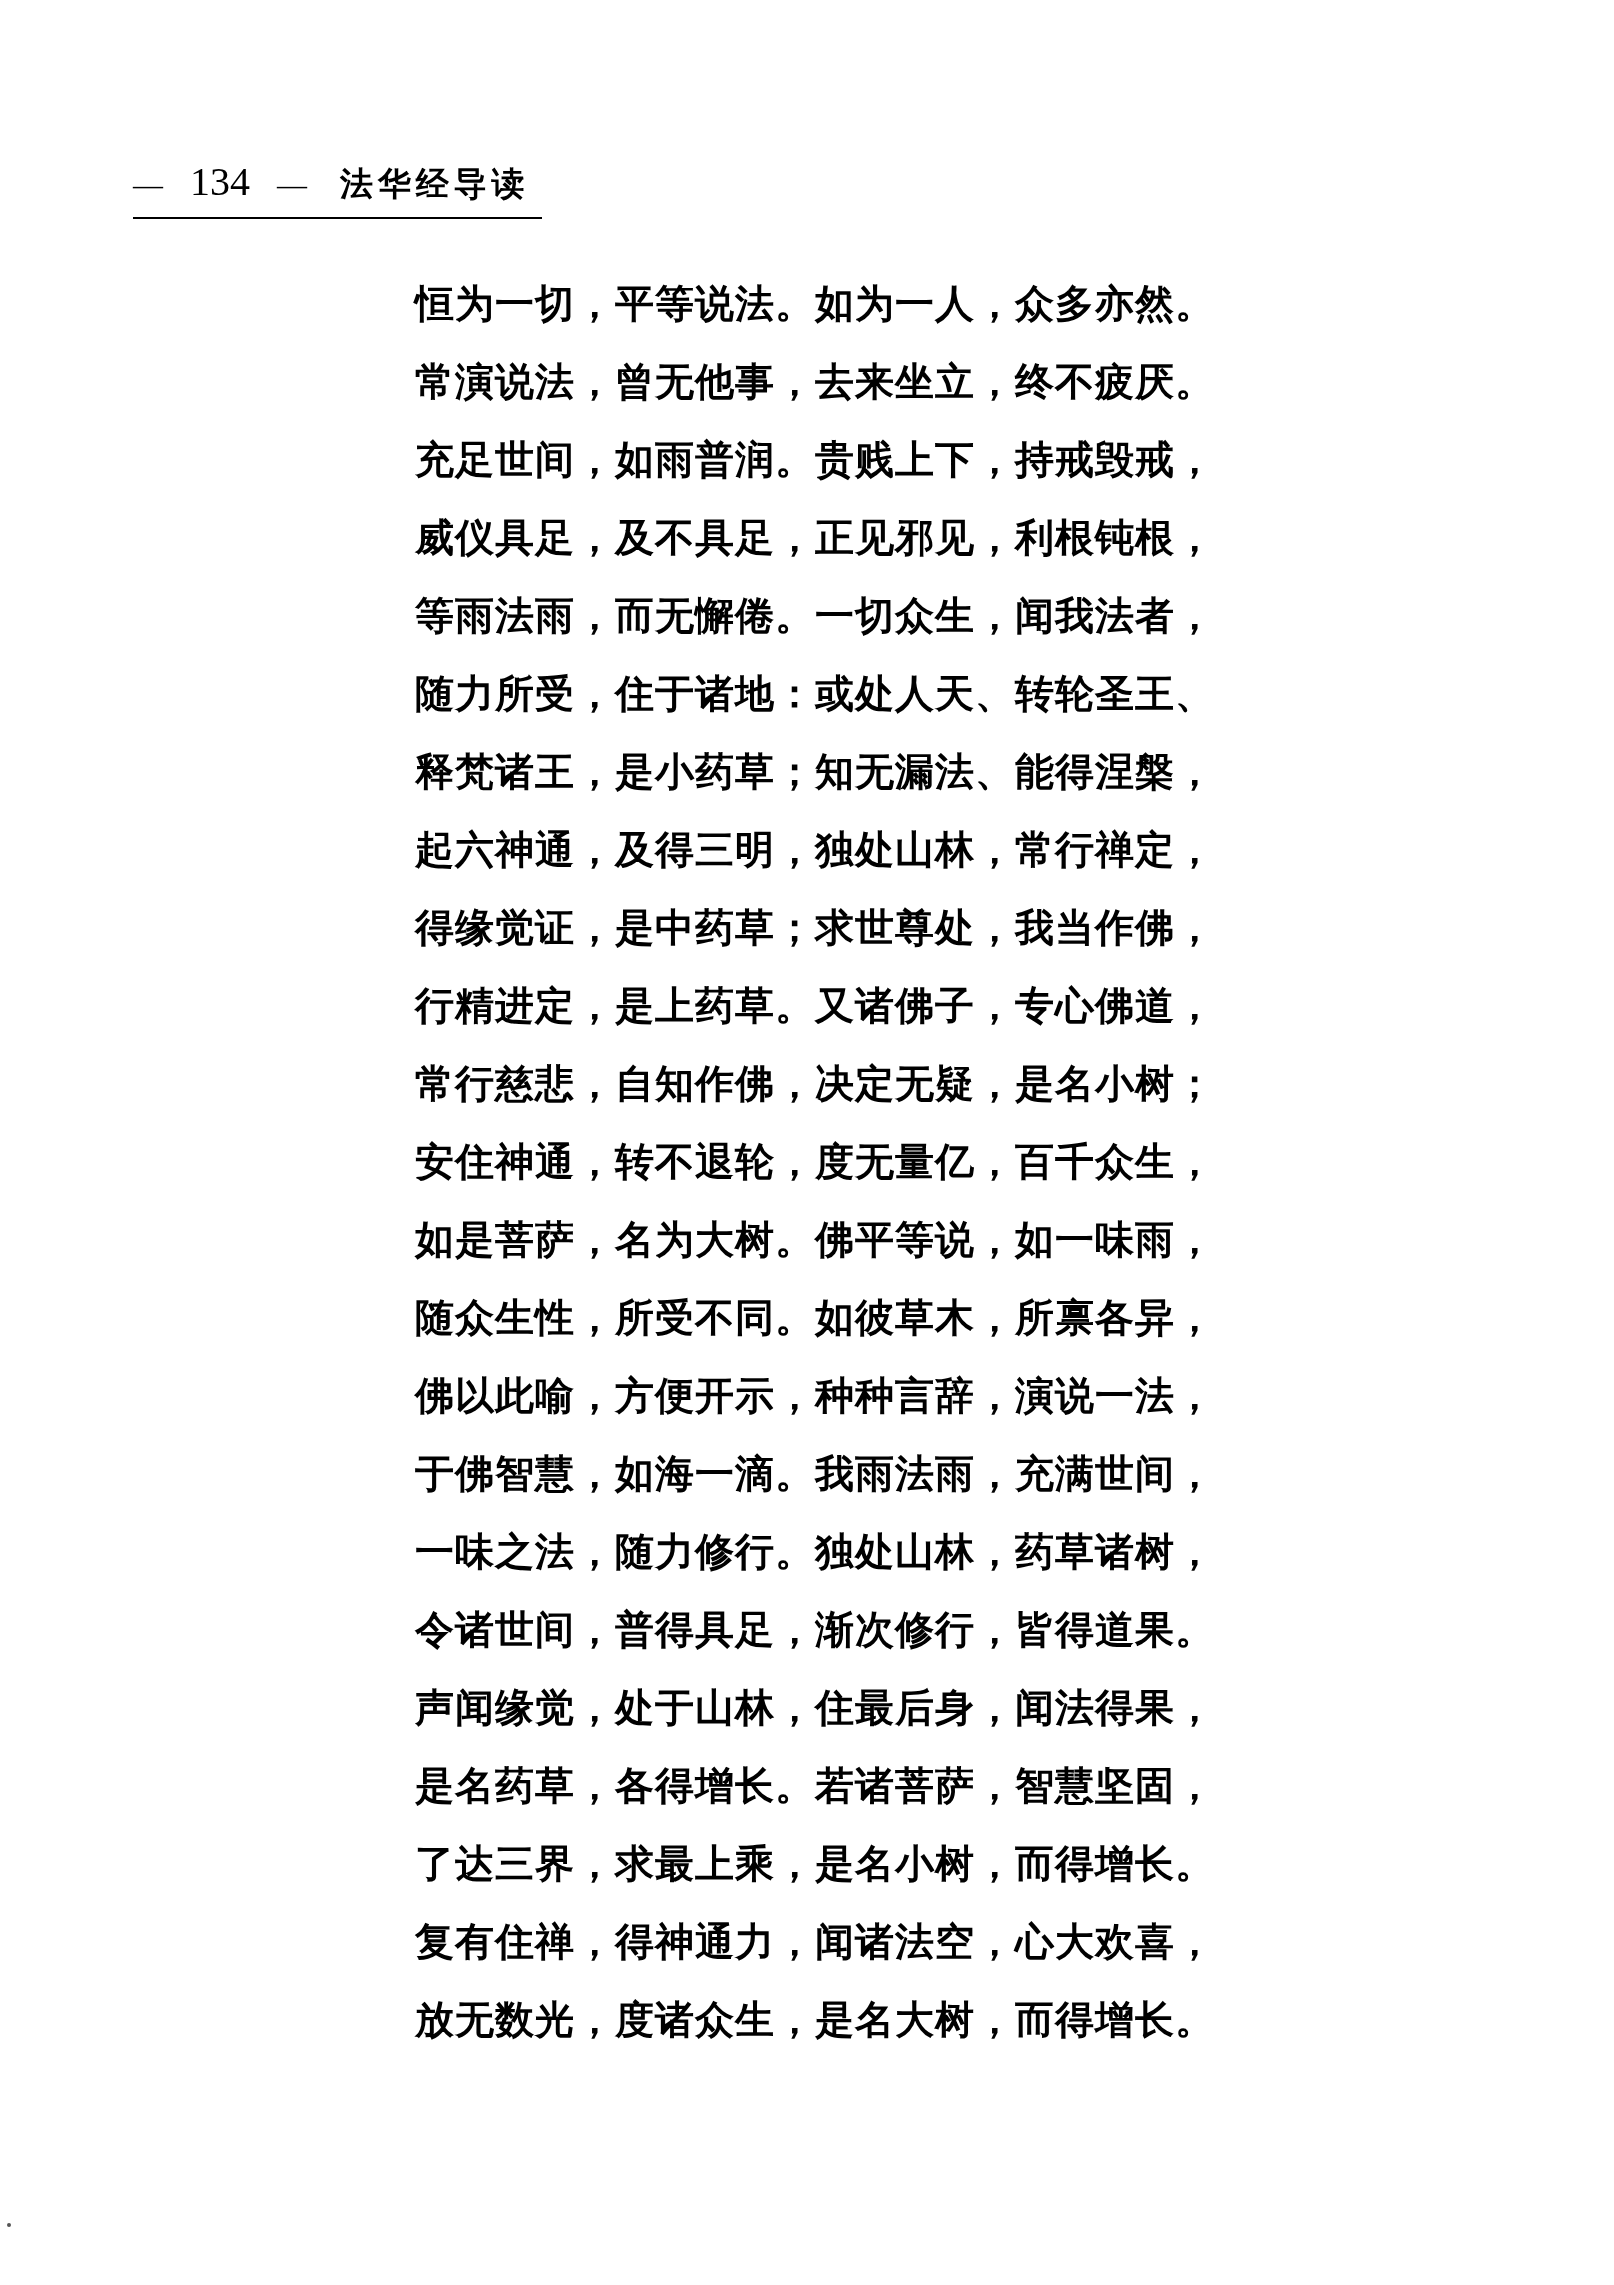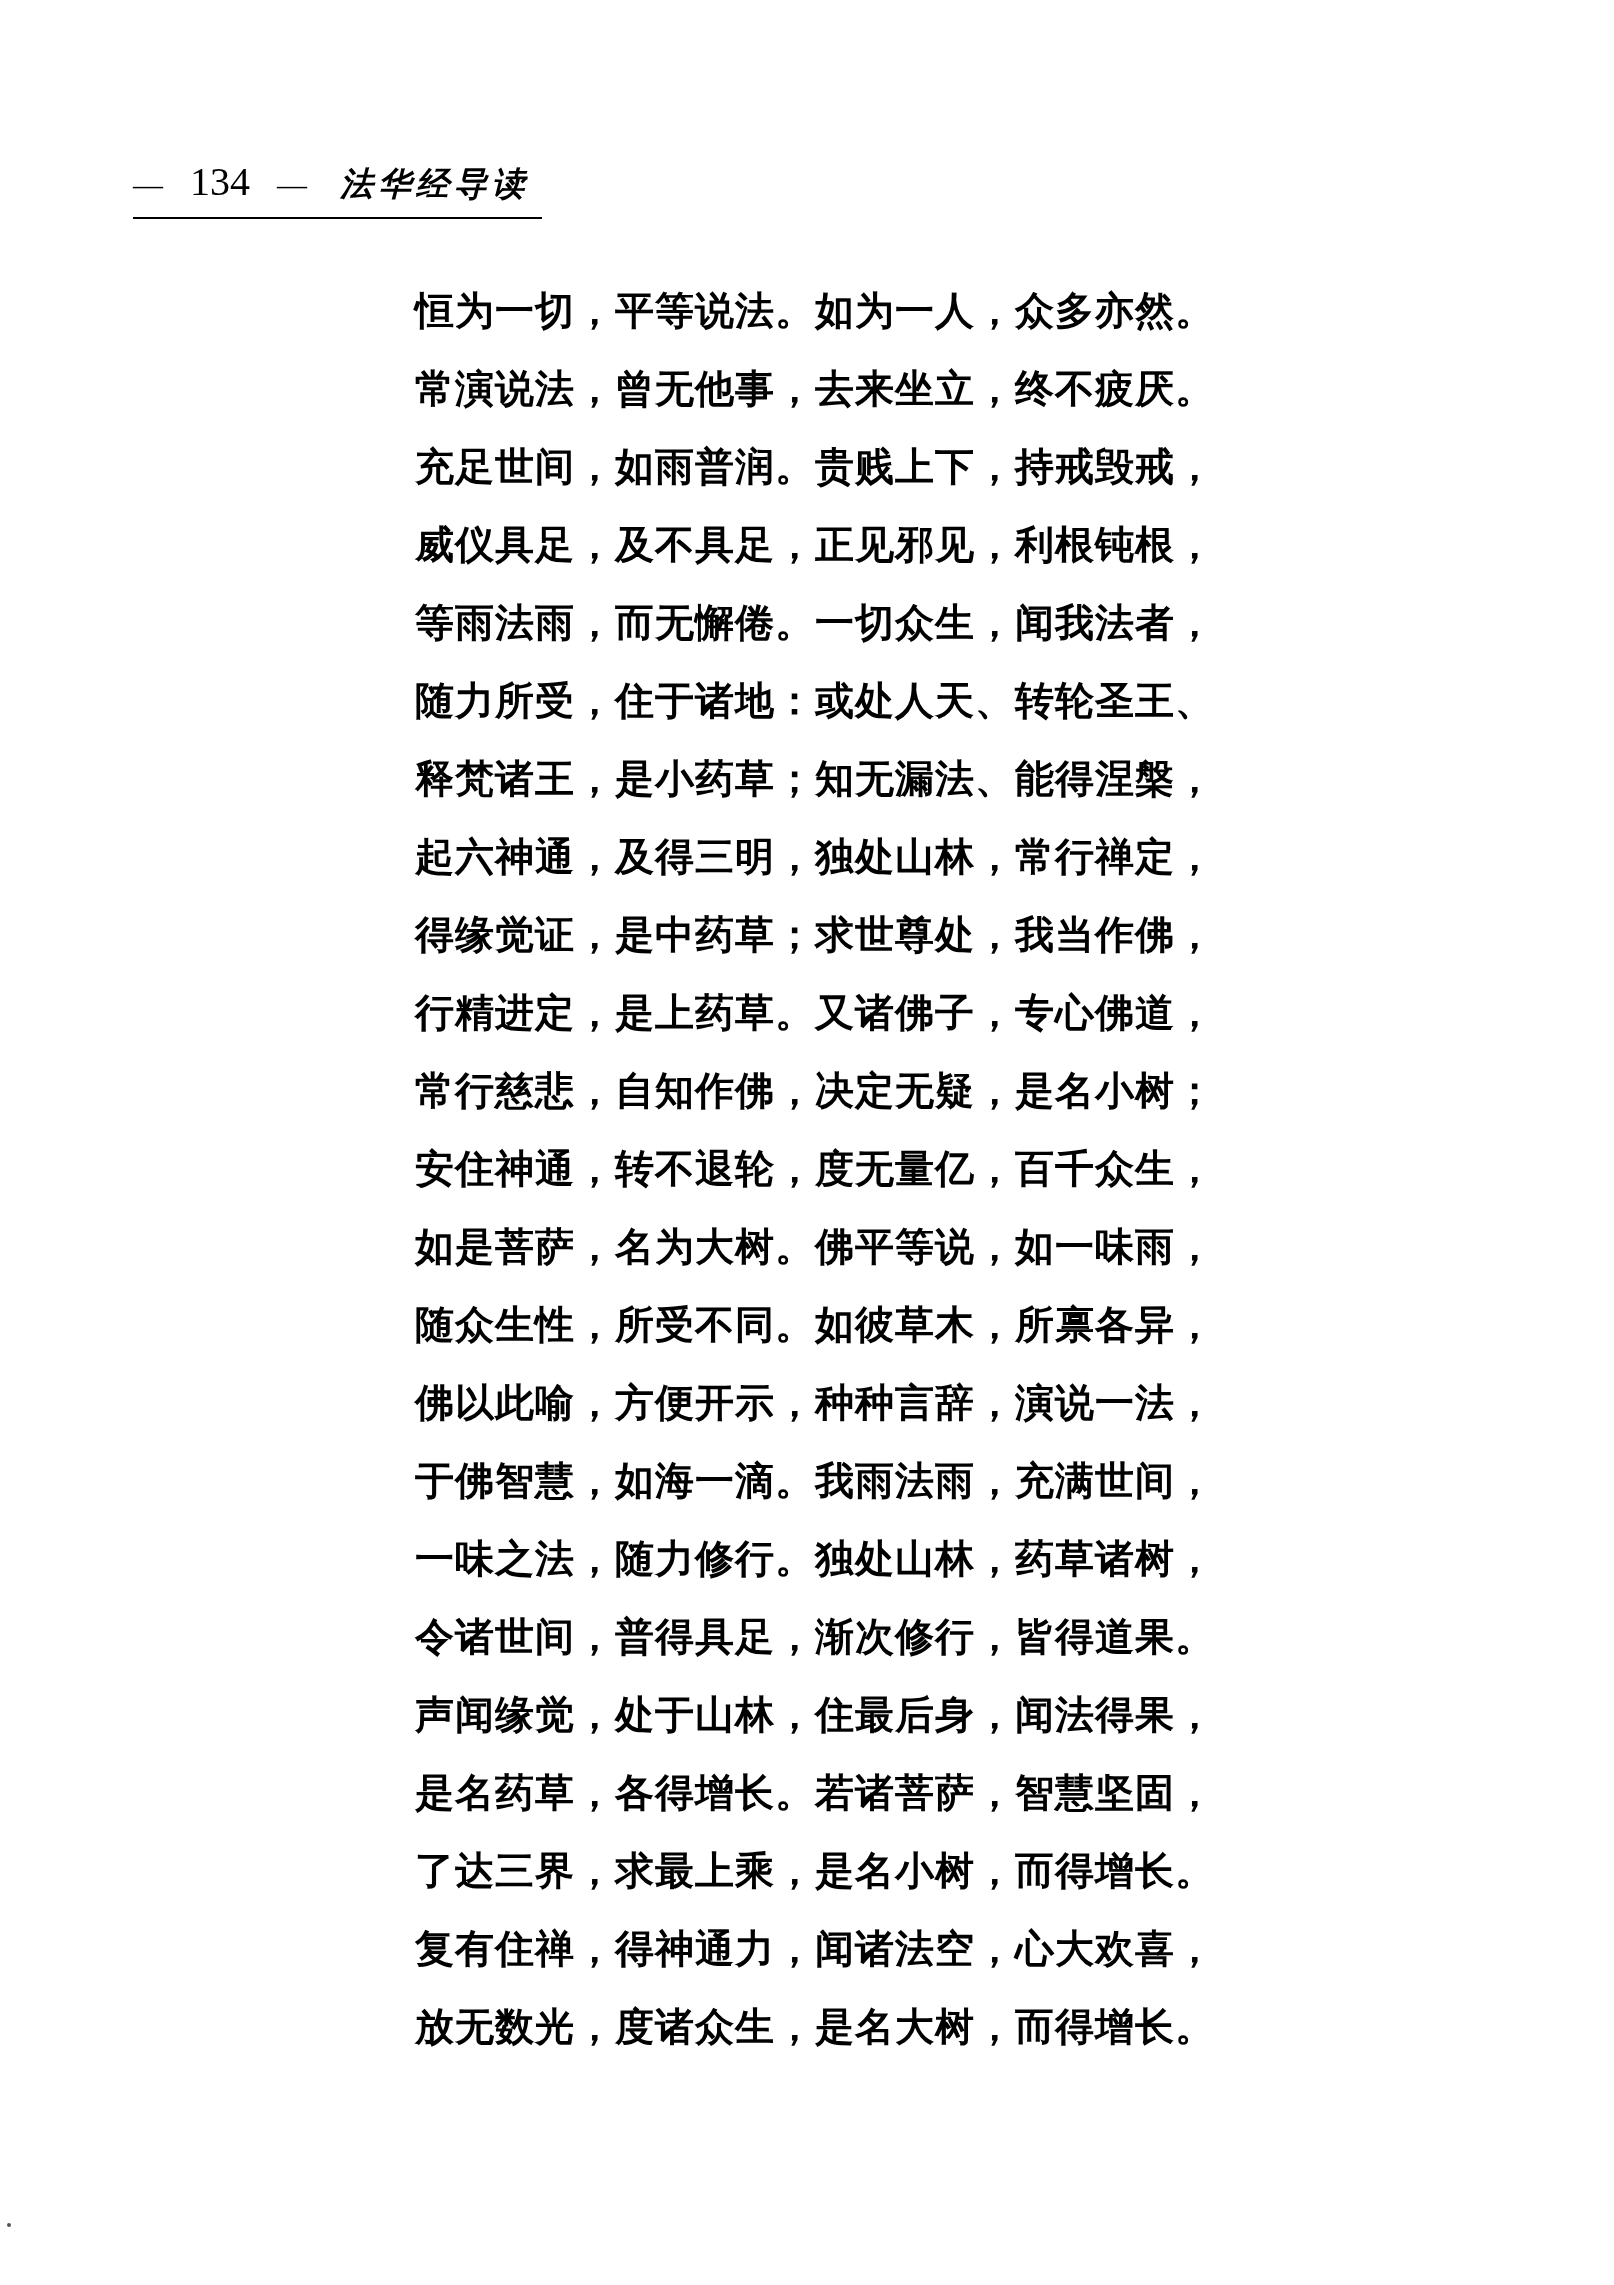--- a/index.html
+++ b/index.html
@@ -32,25 +32,24 @@
   }
   .running-header .page-num {
     margin: 0 27px;
     font-size: 40px;
   }
   .running-header .book-title {
     margin-left: 33px;
     font-size: 33px;
     font-weight: bold;
     letter-spacing: 4.9px;
-    font-style: italic;
   }
   .verse-body {
     position: absolute;
-    top: 272px;
+    top: 265px;
     left: 415px;
     font-family: "Liberation Sans", "DejaVu Sans", sans-serif;
     font-size: 39px;
     font-weight: bold;
     letter-spacing: 1px;
   }
   .verse-line {
     display: block;
     height: 78px;
     line-height: 78px;

